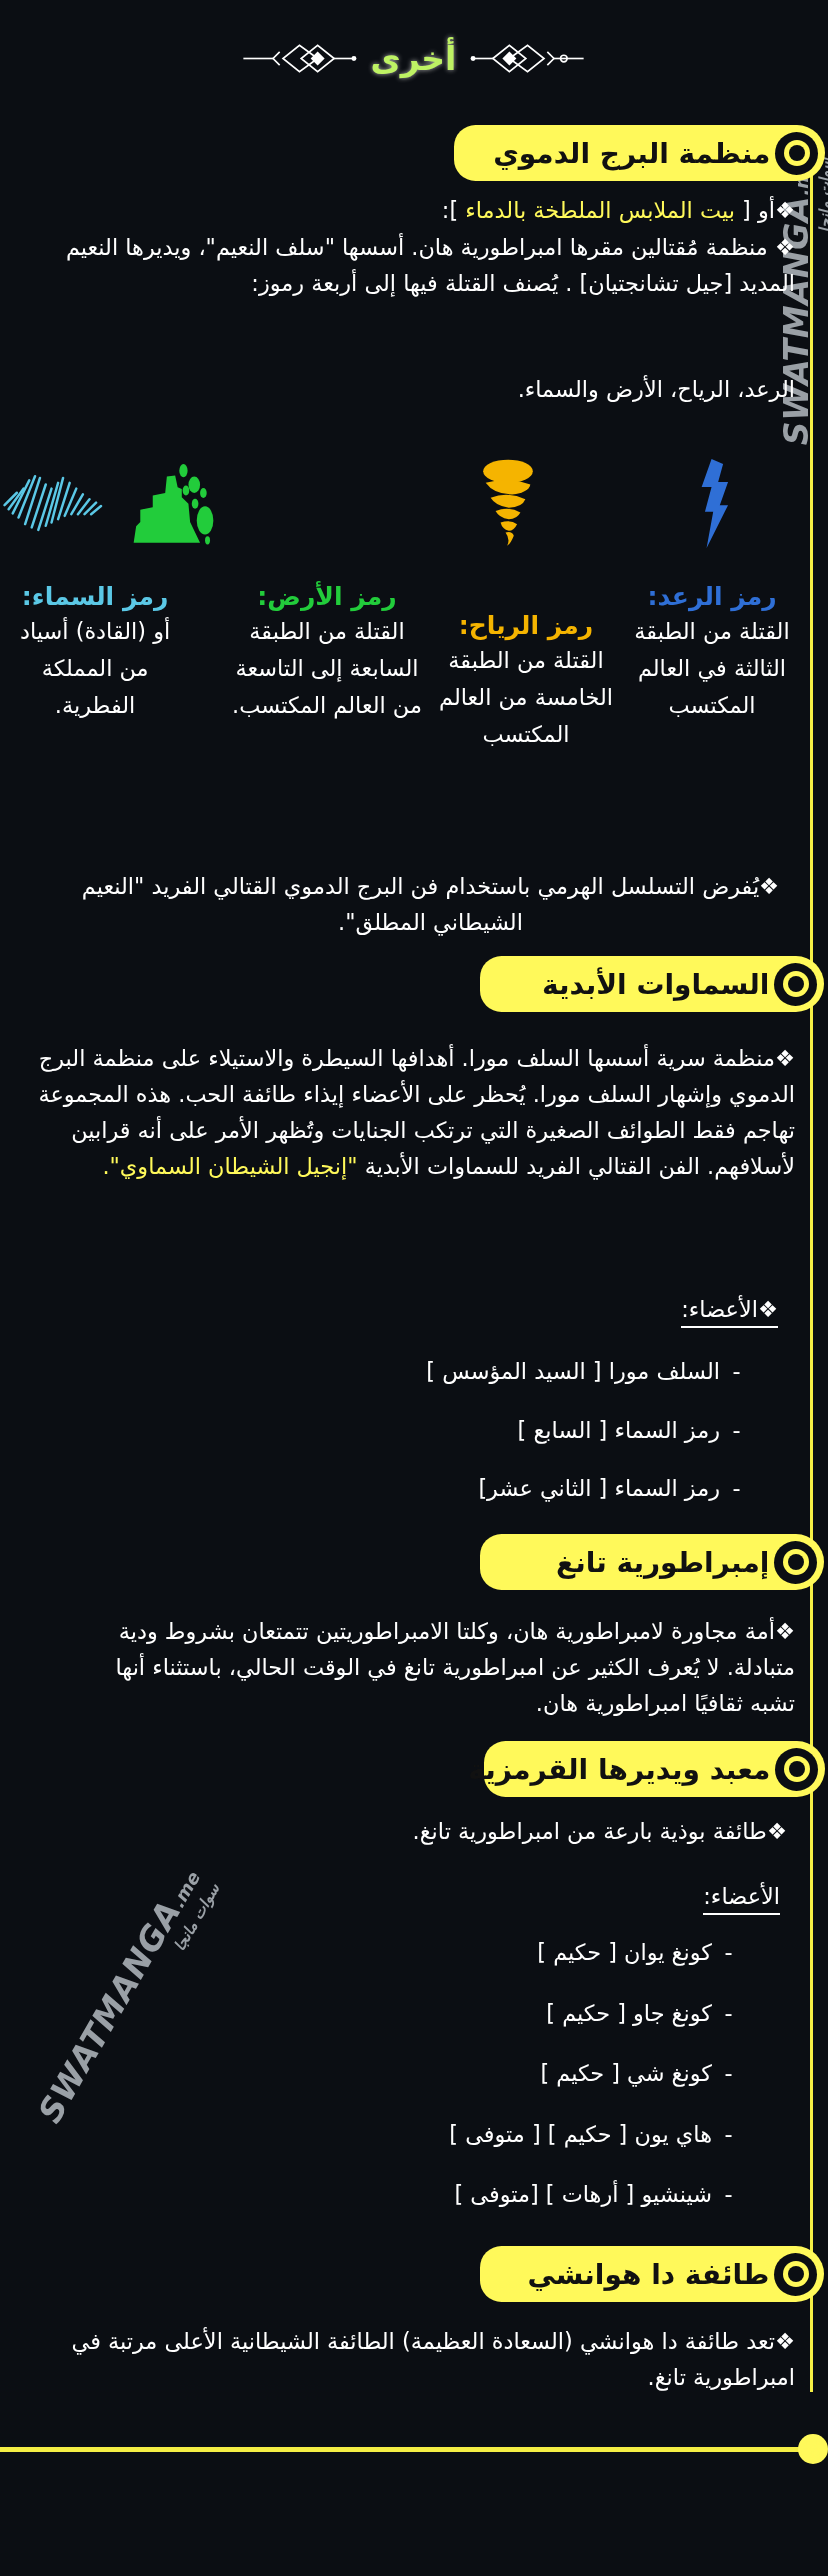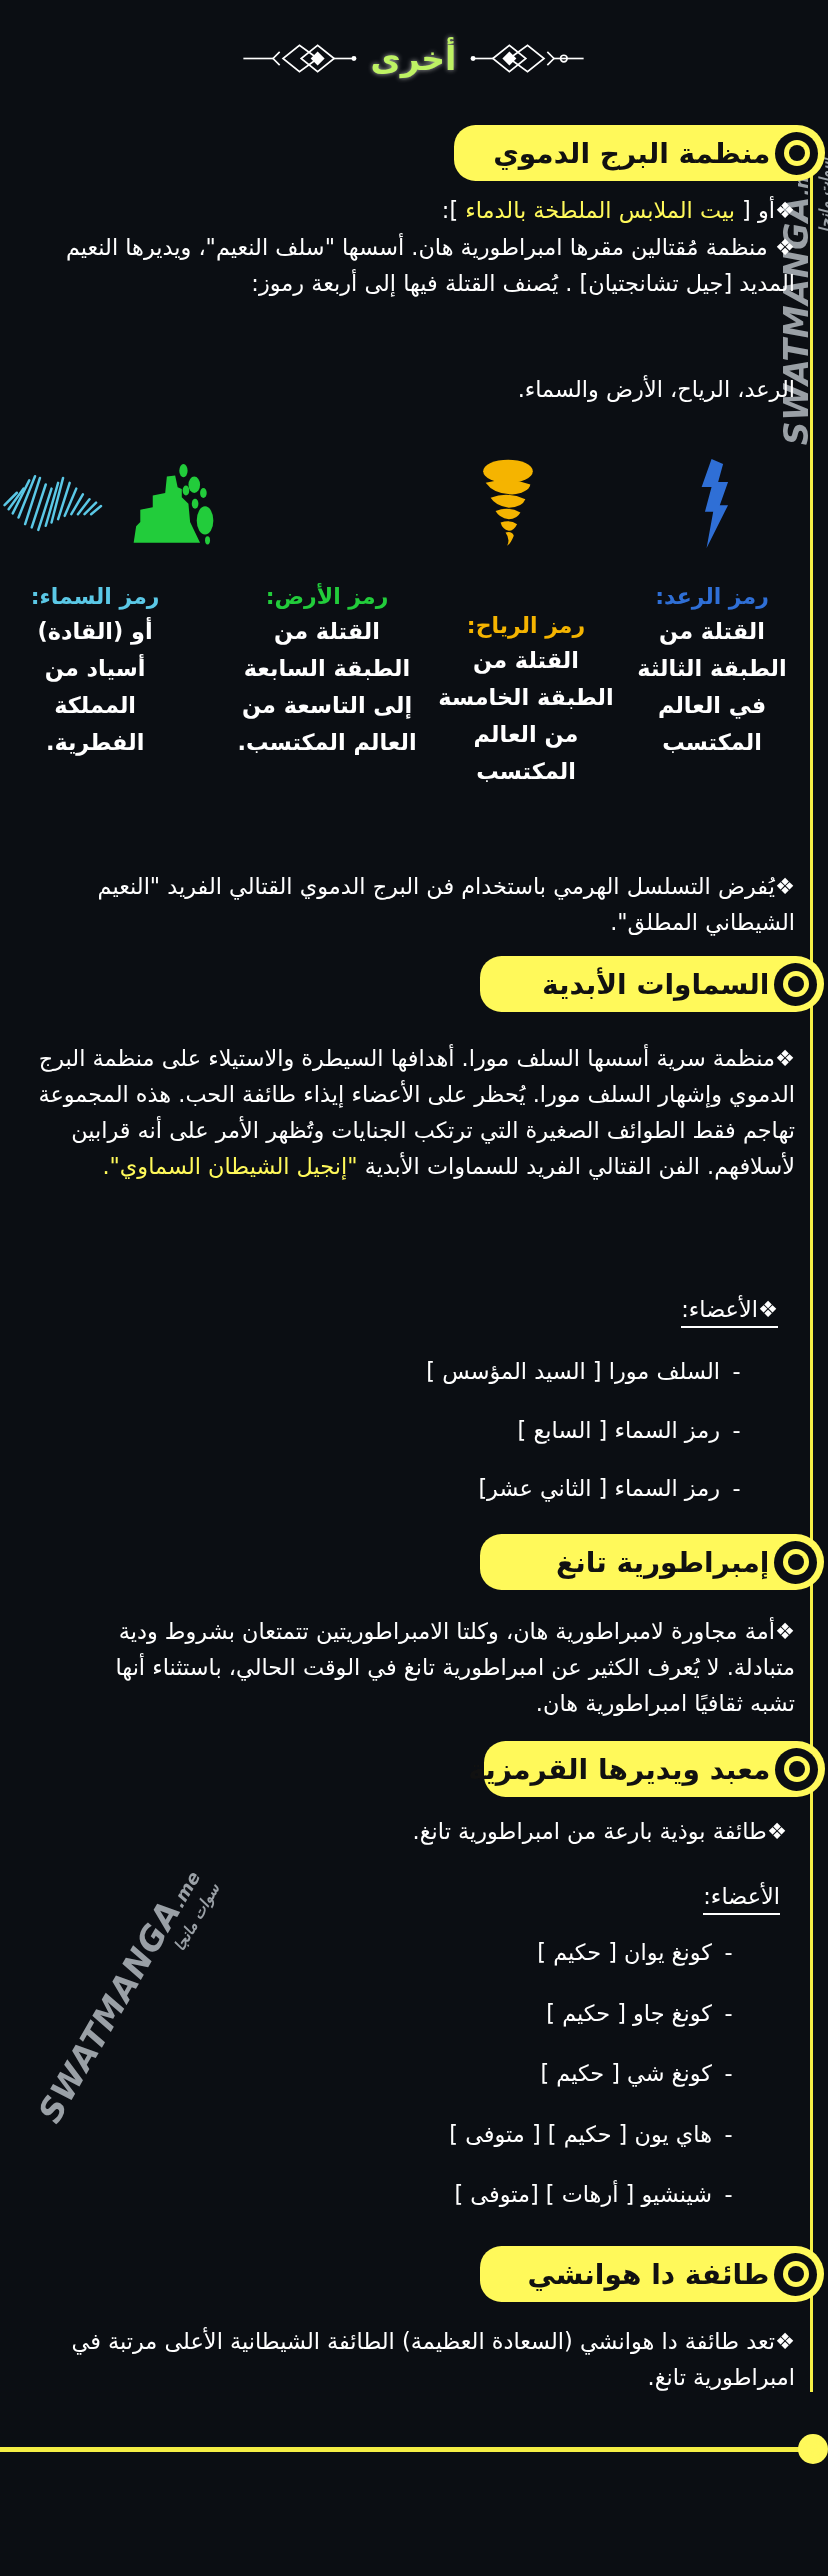--- a/index.html
+++ b/index.html
@@ -17,22 +17,22 @@
   .pill .target { width: 43px; height: 43px; border-radius: 50%; background: #0b0e13; display: flex; align-items: center; justify-content: center; flex-shrink: 0; }
   .pill .target .ring { width: 26.5px; height: 26.5px; border-radius: 50%; background: #fff95a; display:flex; align-items:center; justify-content:center; }
   .pill .target .ring .core { width: 16.6px; height: 16.6px; border-radius: 50%; background: #0b0e13; }
   .pill .pill-label { font-size: 28px; font-weight: bold; color: #111; padding: 0 5px 0 16.6px; white-space: nowrap; }
 
   .para { position: absolute; font-size: 22.4px; line-height: 36px; text-align: right; direction: rtl; color: #fff; }
   .yellow { color: #fff95a; }
 
   .icon-box { position: absolute; }
   .sym-col { position: absolute; width: 166px; text-align: center; direction: rtl; }
-  .sym-title { font-size: 22px; font-weight: bold; line-height: 33px; }
-  .sym-body { font-size: 22.4px; line-height: 37px; color: #fff; font-weight: bold; }
+  .sym-title { font-size: 25px; font-weight: bold; line-height: 33px; }
+  .sym-body { font-size: 22.4px; line-height: 37px; color: #fff; }
 
   .members-head { position: absolute; font-size: 22.4px; line-height: 33px; direction: rtl; text-align: right; border-bottom: 2.5px solid #fff; padding-bottom: 0px; }
   .member { position: absolute; font-size: 22.4px; line-height: 33px; direction: rtl; text-align: right; white-space: nowrap; }
   .member .dash { display: inline-block; width: 33px; text-align: center; }
 
   .watermark { position: absolute; color: #9aa0a6; font-weight: bold; font-style: italic; white-space: nowrap; }
   .watermark .wm-main { font-size: 33px; letter-spacing: 0.8px; }
   .watermark .wm-me { font-size: 18px; }
   .watermark .wm-ar { font-size: 15px; display:block; }
 </style>
@@ -155,21 +155,21 @@
 </div>
 <div class="sym-col" style="top:580px; left:232px; width:190px;">
   <div class="sym-title" style="color:#22cc3b;">رمز الأرض:</div>
   <div class="sym-body">القتلة من الطبقة السابعة إلى التاسعة من العالم المكتسب.</div>
 </div>
 <div class="sym-col" style="top:580px; left:16.6px; width:157px;">
   <div class="sym-title" style="color:#5bc8e6;">رمز السماء:</div>
   <div class="sym-body">أو (القادة) أسياد من المملكة الفطرية.</div>
 </div>
 
-<div class="para" style="top:868px; right:33px; width:729px;">❖يُفرض التسلسل الهرمي باستخدام فن البرج الدموي القتالي الفريد "النعيم الشيطاني المطلق".</div>
+<div class="para" style="top:868px; right:33px; width:729px;text-align:center;">❖يُفرض التسلسل الهرمي باستخدام فن البرج الدموي القتالي الفريد "النعيم الشيطاني المطلق".</div>
 
 <div class="pill" style="top:956px; left:480px; width:344px;">
   <div class="target">
       <div class="ring">
         <div class="core"></div>
       </div>
     </div>
   <span class="pill-label">السماوات الأبدية</span>
 </div>
 <div class="para" style="top:1040px; right:33px; width:762px;">

